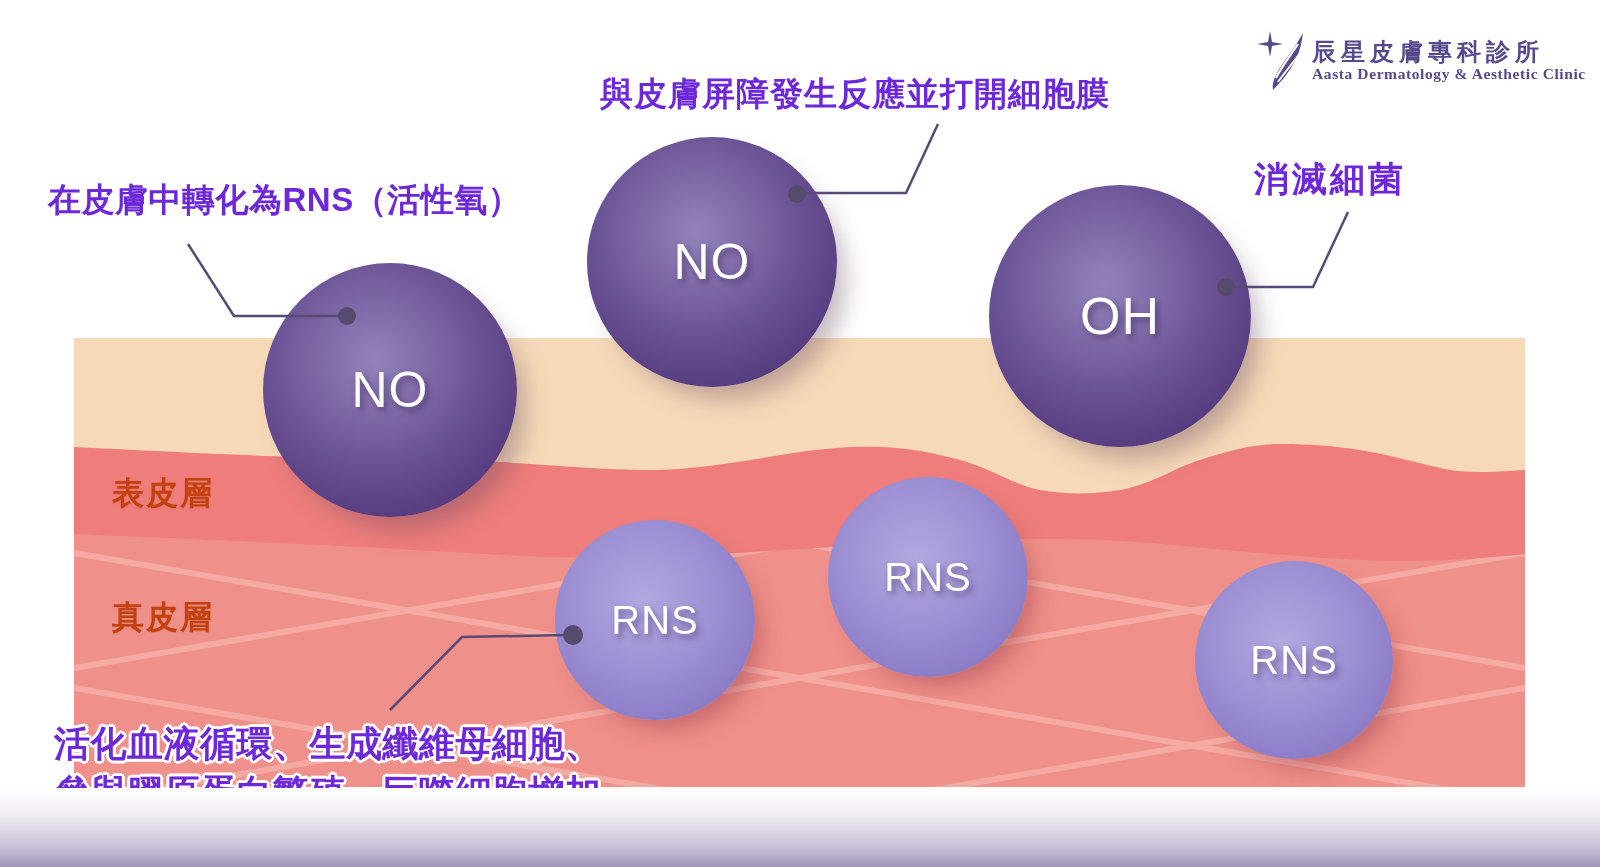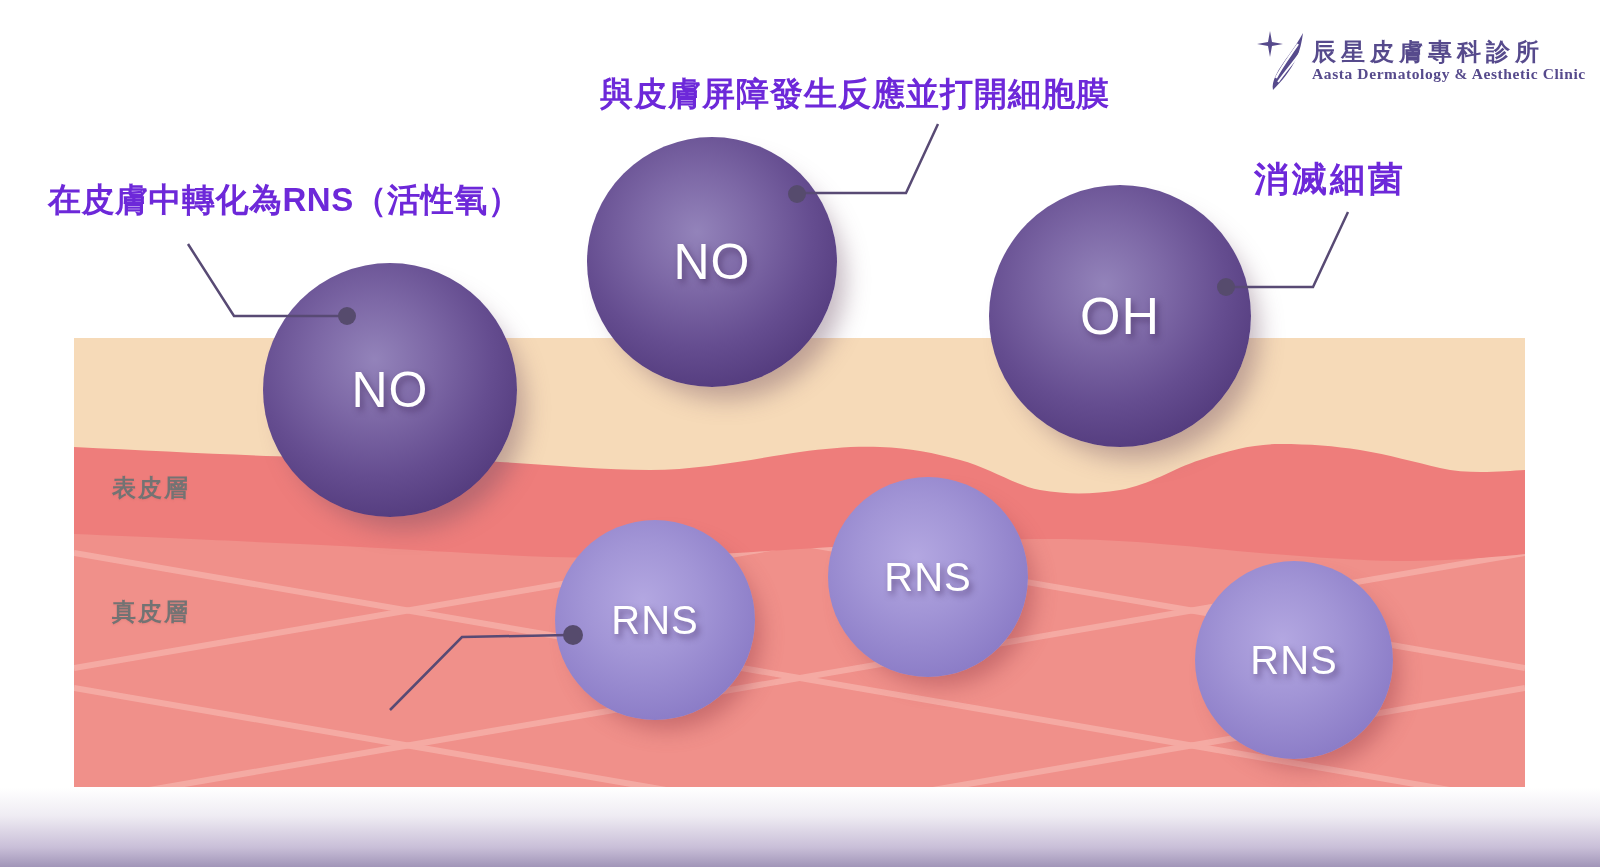--- a/index.html
+++ b/index.html
@@ -42,21 +42,21 @@
   #note-top    { left:600px; top:72px;  font-size:33px; letter-spacing:1px; }
   #note-left   { left:48px;  top:178px; font-size:33px; letter-spacing:0.5px; }
   #note-right  { left:1254px; top:156px; font-size:35px; letter-spacing:3px; }
   #note-bottom { left:54px;  top:720px; font-size:36px; font-weight:700;
                  line-height:1.36; letter-spacing:0.5px;
                  text-shadow:-2px -2px 0 #fff, 2px -2px 0 #fff, -2px 2px 0 #fff,
                               2px 2px 0 #fff, 0 -3px 0 #fff, 0 3px 0 #fff,
                              -3px 0 0 #fff, 3px 0 0 #fff; }
 
   
-  .layer-label { position:absolute; color:#737373; font-weight:700; font-size:24px;
+  .layer-label { position:absolute; color:#c2410c; font-weight:700; font-size:32px;
                  letter-spacing:2px; text-shadow:0 1px 2px rgba(200,90,90,0.25); }
   #lbl-epidermis { left:112px; top:472px; }
   #lbl-dermis    { left:112px; top:596px; }
 
   
   #logo { position:absolute; left:1256px; top:28px; width:320px; height:66px; }
   #logo-icon { position:absolute; left:0; top:2px; }
   #logo-zh { position:absolute; left:56px; top:8px; font-size:24px; font-weight:600;
              letter-spacing:5px; color:#564a8c; white-space:nowrap; }
   #logo-en { position:absolute; left:56px; top:37px; font-size:15.5px; font-weight:600;
@@ -138,20 +138,24 @@
     <circle cx="797" cy="194" r="9"></circle>
     <polyline points="1348,212 1313,287 1230,287"></polyline>
     <circle cx="1226" cy="287" r="9"></circle>
     <polyline points="390,710 462,637 568,635"></polyline>
     <circle cx="573" cy="635" r="10"></circle>
   </svg>
 
   <div class="note" id="note-top">與皮膚屏障發生反應並打開細胞膜</div>
   <div class="note" id="note-right">消滅細菌</div>
   <div class="note" id="note-left">在皮膚中轉化為RNS（活性氧）</div>
+  <div class="note" id="note-bottom">
+    <div>活化血液循環、生成纖維母細胞、</div>
+    <div>參與膠原蛋白繁殖、巨噬細胞增加</div>
+  </div>
 
   <div id="logo">
     <svg id="logo-icon" width="52" height="62" viewBox="0 0 52 62">
       <path fill="#564a8c" d="M14 1 L16 12 L27 14 L16 16 L14 27 L12 16 L1 14 L12 12 Z"></path>
       <path fill="#564a8c" d="M47,3 C38,20 27,31 20,45 C17,51 16,56 17,60 C26,51 34,41 40,29 C44,21 46,11 47,3 Z"></path>
       <path fill="none" stroke="#ffffff" stroke-width="2.2" d="M42,14 C34,26 26,36 20,48"></path>
       <path fill="none" stroke="#ffffff" stroke-width="2" d="M44,23 C37,33 29,42 22,52"></path>
     </svg>
     <div id="logo-zh">辰星皮膚專科診所</div>
     <div id="logo-en">Aasta Dermatology &amp; Aesthetic Clinic</div>

